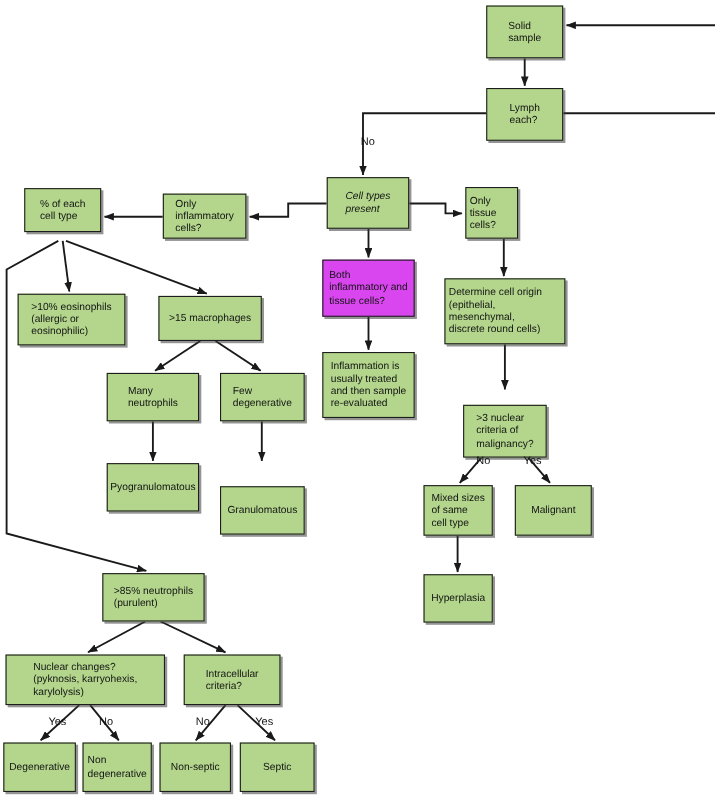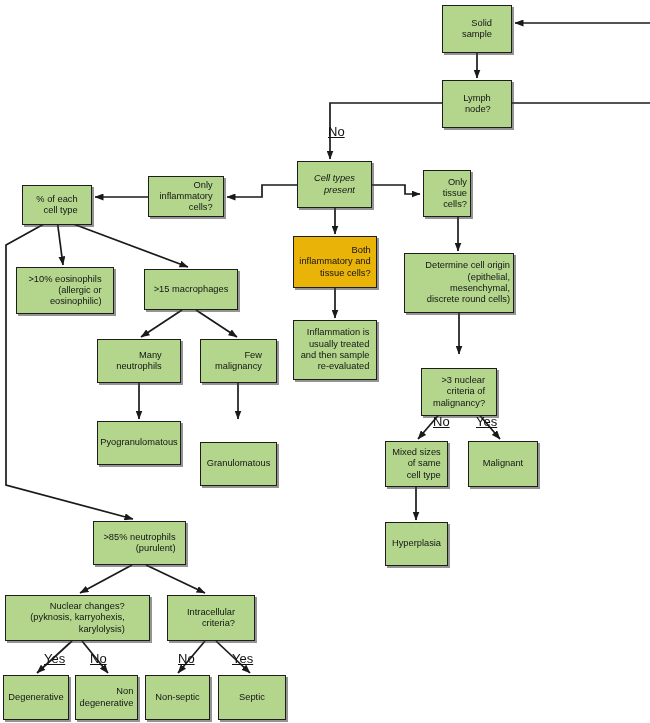--- a/index.html
+++ b/index.html
@@ -29,36 +29,35 @@
   }
   .node {
     position: absolute;
     box-sizing: border-box;
     background: #b3d68c;
     border: 1.6px solid #1d1d1d;
     box-shadow: 2px 2px 0 0 rgba(60,60,60,0.55);
     display: flex;
     align-items: center;
     justify-content: center;
-    text-align: right;
+    text-align: left;
     color: #141414;
     font-size: 9.3px;
     line-height: 1.22;
     padding: 2px 3px;
     z-index: 5;
     white-space: pre-line;
   }
   .edge-label {
     position: absolute;
-    font-size: 13px;
+    font-size: 10px;
     color: #111111;
     z-index: 6;
     white-space: nowrap;
     line-height: 1;
-    text-decoration: underline;
   }
 </style>
 </head>
 <body>
 
 <div id="chart-root">
   <svg id="edge-layer" viewBox="0 0 650 723" width="650" height="723">
     <defs>
       <marker id="arrowhead" markerWidth="9" markerHeight="7" refX="8.5" refY="3.5" orient="auto" markerUnits="userSpaceOnUse">
         <polygon points="0 0, 9 3.5, 0 7" fill="#1a1a1a"></polygon>
@@ -91,44 +90,44 @@
         <polyline points="72,641 37,673" fill="none" stroke="#1a1a1a" stroke-width="1.7" stroke-linejoin="miter" stroke-linecap="butt" marker-end="url(#arrowhead)"></polyline>
         <polyline points="82,641 108,673" fill="none" stroke="#1a1a1a" stroke-width="1.7" stroke-linejoin="miter" stroke-linecap="butt" marker-end="url(#arrowhead)"></polyline>
         <polyline points="205,641 178,673" fill="none" stroke="#1a1a1a" stroke-width="1.7" stroke-linejoin="miter" stroke-linecap="butt" marker-end="url(#arrowhead)"></polyline>
         <polyline points="216,641 250,673" fill="none" stroke="#1a1a1a" stroke-width="1.7" stroke-linejoin="miter" stroke-linecap="butt" marker-end="url(#arrowhead)"></polyline>
       </g>
   </svg>
   <div id="nodes-group">
       <div class="node" style="left: 442px; top: 5px; width: 70px; height: 48px; background: rgb(179, 214, 140); border-color: rgb(29, 29, 29); color: rgb(20, 20, 20);">Solid
 sample</div>
       <div class="node" style="left: 442px; top: 80px; width: 70px; height: 48px; background: rgb(179, 214, 140); border-color: rgb(29, 29, 29); color: rgb(20, 20, 20);">Lymph
-node?</div>
+each?</div>
       <div class="node" style="left: 297px; top: 161px; width: 75px; height: 47px; background: rgb(179, 214, 140); border-color: rgb(29, 29, 29); color: rgb(20, 20, 20); font-style: italic;">Cell types
 present</div>
       <div class="node" style="left: 148px; top: 176px; width: 76px; height: 41px; background: rgb(179, 214, 140); border-color: rgb(29, 29, 29); color: rgb(20, 20, 20);">Only
 inflammatory
 cells?</div>
-      <div class="node" style="left: 22px; top: 185px; width: 70px; height: 40px; background: rgb(179, 214, 140); border-color: rgb(29, 29, 29); color: rgb(20, 20, 20);">% of each
+      <div class="node" style="left: 22px; top: 171px; width: 70px; height: 40px; background: rgb(179, 214, 140); border-color: rgb(29, 29, 29); color: rgb(20, 20, 20);">% of each
 cell type</div>
       <div class="node" style="left: 423px; top: 170px; width: 48px; height: 47px; background: rgb(179, 214, 140); border-color: rgb(29, 29, 29); color: rgb(20, 20, 20);">Only tissue
 cells?</div>
       <div class="node" style="left: 16px; top: 267px; width: 98px; height: 47px; background: rgb(179, 214, 140); border-color: rgb(29, 29, 29); color: rgb(20, 20, 20);">&gt;10% eosinophils
 (allergic or
 eosinophilic)</div>
       <div class="node" style="left: 144px; top: 269px; width: 94px; height: 41px; background: rgb(179, 214, 140); border-color: rgb(29, 29, 29); color: rgb(20, 20, 20);">&gt;15 macrophages</div>
-      <div class="node" style="left: 293px; top: 236px; width: 84px; height: 52px; background: #eab308; border-color: rgb(29, 29, 29); color: rgb(20, 20, 20);">Both
+      <div class="node" style="left: 293px; top: 236px; width: 84px; height: 52px; background: #d946ef; border-color: rgb(29, 29, 29); color: rgb(20, 20, 20);">Both
 inflammatory and
 tissue cells?</div>
       <div class="node" style="left: 404px; top: 253px; width: 110px; height: 60px; background: rgb(179, 214, 140); border-color: rgb(29, 29, 29); color: rgb(20, 20, 20);">Determine cell origin
 (epithelial, mesenchymal,
 discrete round cells)</div>
       <div class="node" style="left: 97px; top: 339px; width: 84px; height: 44px; background: rgb(179, 214, 140); border-color: rgb(29, 29, 29); color: rgb(20, 20, 20);">Many
 neutrophils</div>
       <div class="node" style="left: 200px; top: 339px; width: 77px; height: 44px; background: rgb(179, 214, 140); border-color: rgb(29, 29, 29); color: rgb(20, 20, 20);">Few
-malignancy</div>
+degenerative</div>
       <div class="node" style="left: 293px; top: 320px; width: 84px; height: 60px; background: rgb(179, 214, 140); border-color: rgb(29, 29, 29); color: rgb(20, 20, 20);">Inflammation is
 usually treated
 and then sample
 re-evaluated</div>
       <div class="node" style="left: 421px; top: 356px; width: 76px; height: 48px; background: rgb(179, 214, 140); border-color: rgb(29, 29, 29); color: rgb(20, 20, 20); margin-top: 12px;">&gt;3 nuclear
 criteria of
 malignancy?</div>
       <div class="node" style="left: 97px; top: 421px; width: 84px; height: 44px; background: rgb(179, 214, 140); border-color: rgb(29, 29, 29); color: rgb(20, 20, 20);">Pyogranulomatous</div>
       <div class="node" style="left: 200px; top: 442px; width: 77px; height: 44px; background: rgb(179, 214, 140); border-color: rgb(29, 29, 29); color: rgb(20, 20, 20);">Granulomatous</div>
       <div class="node" style="left: 385px; top: 441px; width: 63px; height: 46px; background: rgb(179, 214, 140); border-color: rgb(29, 29, 29); color: rgb(20, 20, 20);">Mixed sizes

